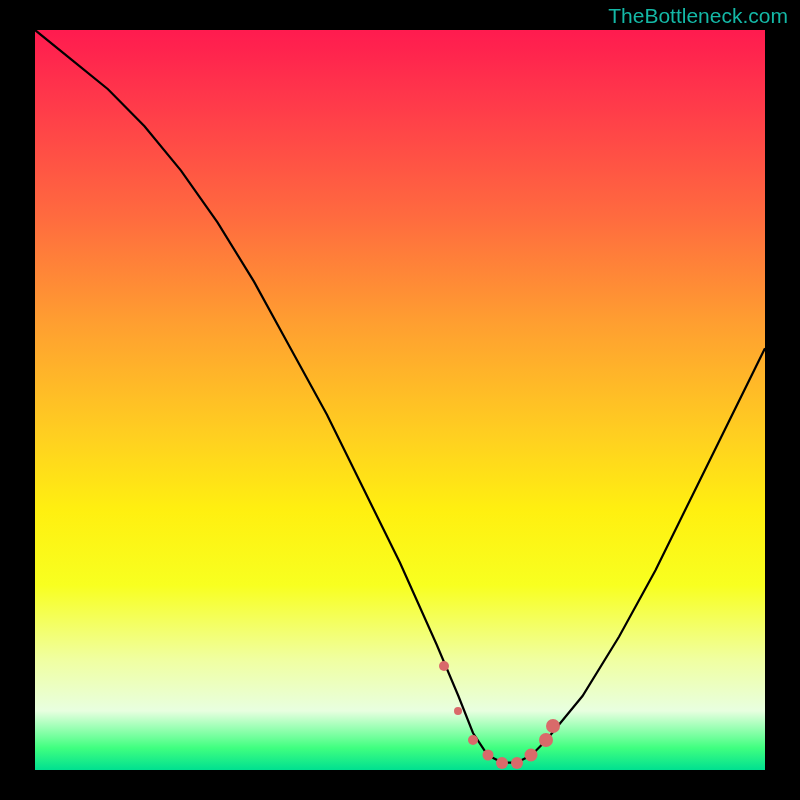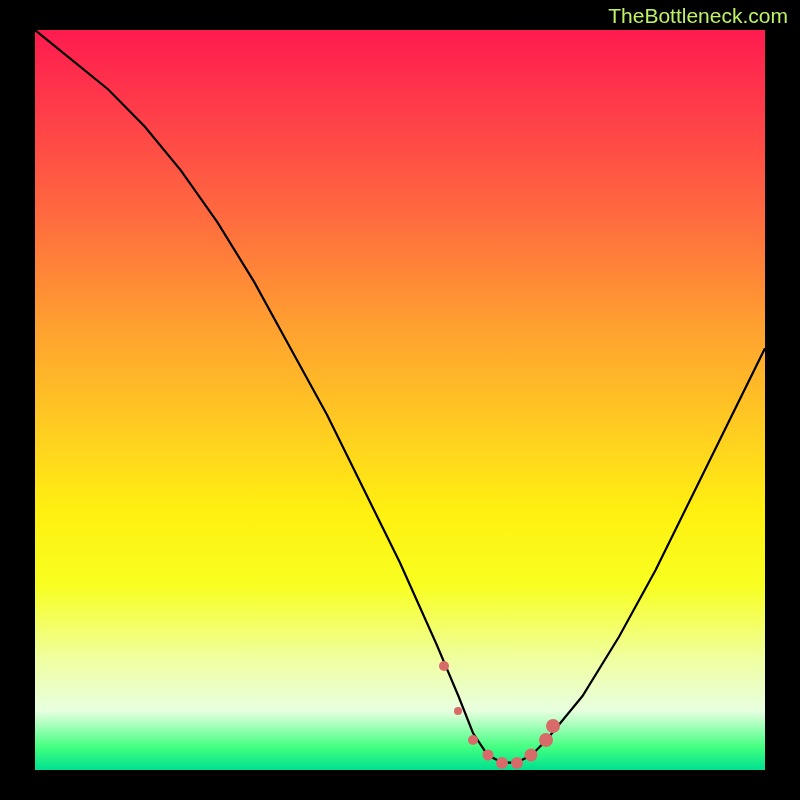--- a/index.html
+++ b/index.html
@@ -7,21 +7,21 @@
     width: 800px;
     height: 800px;
     background: #000;
     position: relative;
     overflow: hidden;
   }
   .watermark {
     position: absolute;
     top: 4px;
     right: 12px;
-    color: #bef264;
+    color: #14b8a6;
     font-family: Arial, sans-serif;
     font-size: 21px;
     z-index: 10;
   }
   .plot-area {
     position: absolute;
     left: 35px;
     top: 30px;
     width: 730px;
     height: 740px;

